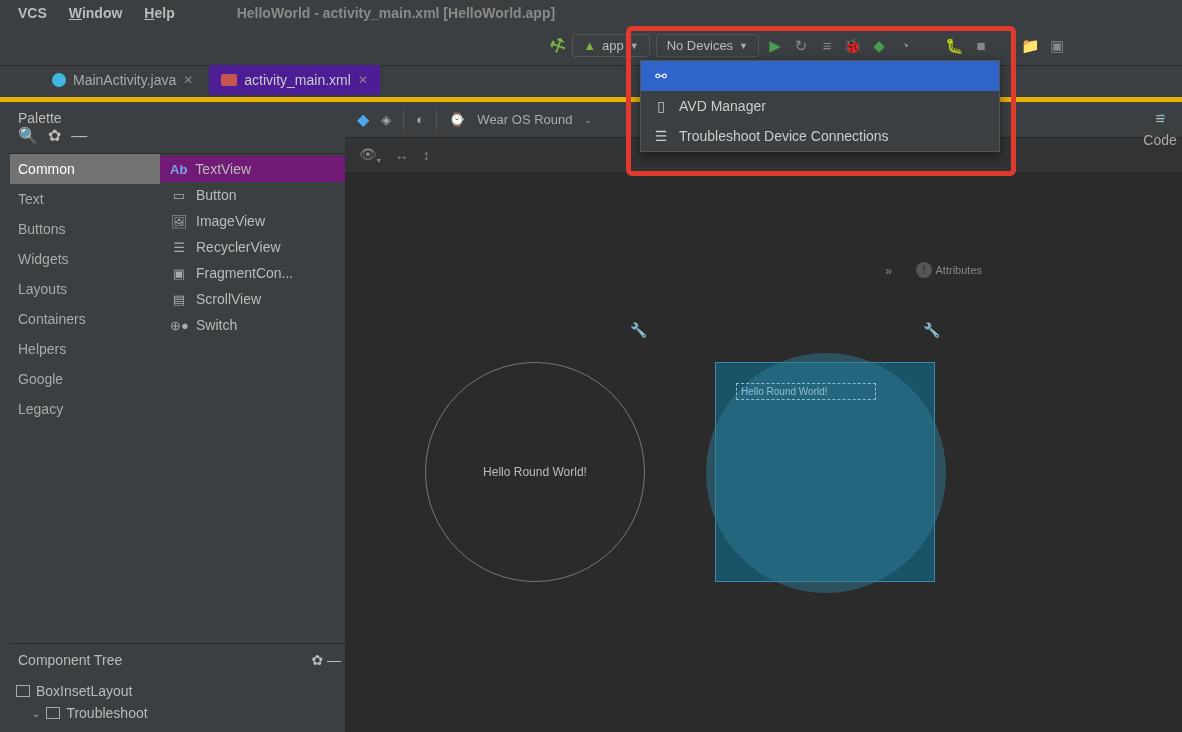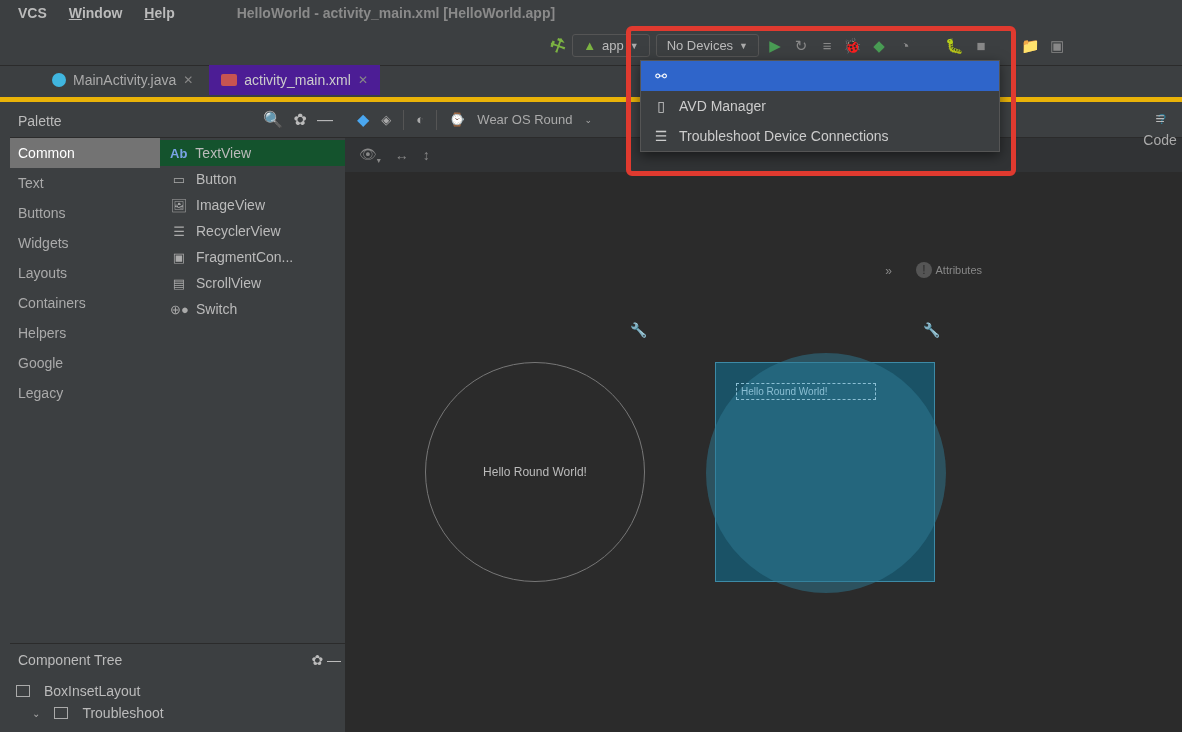--- a/index.html
+++ b/index.html
@@ -20,34 +20,34 @@
 .tabs { height:36px; background:#3c3f41; display:flex; align-items:flex-end; padding-left:40px; gap:4px; border-bottom:5px solid #eab308; }
 .tab { display:flex; align-items:center; gap:7px; padding:7px 12px; font-size:14px; color:#aaa; border-bottom:2px solid transparent; }
 .tab.active { background:#4c1d95; border-bottom:2px solid #3c3f41; color:#ccc;align-items:center; }
 .tab .close { font-size:12px; color:#888; }
 .file-ico { width:14px; height:14px; border-radius:50%; display:inline-block; }
 .file-ico.java { background:#40b6e0; }
 .file-ico.xml { background:#c75450; width:16px; height:12px; border-radius:2px; }
 .sidebar-left { position:absolute; left:0; top:102px; width:10px; height:600px; background:#3c3f41; }
 .main-row { display:flex; height:630px; }
 .left-panel { width:345px; background:#3c3f41; display:flex; flex-direction:column; }
-.palette-hdr { display:flex; align-items:flex-end; justify-content:space-between; padding:8px 12px 8px 18px; font-size:14px; color:#bbb; border-bottom:1px solid #2b2b2b; }
+.palette-hdr { display:flex; align-items:flex-start; justify-content:space-between; padding:8px 12px 8px 18px; font-size:14px; color:#bbb; border-bottom:1px solid #2b2b2b;flex-direction:column; }
 .palette-hdr .icons { display:flex; gap:10px; align-items:center; font-size:16px; }
 .palette-body { display:flex; flex:1; }
 .pal-cats { width:160px; background:#3c3f41; }
 .pal-cat { padding:7px 18px; font-size:14px; color:#aaa; }
 .pal-cat.active { background:#737373; color:#fff; }
 .pal-items { flex:1; background:#3c3f41; padding-top:2px; }
 .pal-item { display:flex; align-items:center; gap:8px; padding:5px 10px; font-size:14px; color:#bbb; }
-.pal-item.sel { background:#14532d;gap:8px; }
+.pal-item.sel { background:#701a75;gap:8px; }
 .pal-item .pi-ico { width:18px; text-align:center; color:#aaa; font-size:13px; }
 .ab-ico { color:#7aa3e5; font-weight:bold; font-size:13px; }
 .comp-tree-hdr { display:flex; align-items:center; justify-content:space-between; padding:8px 4px 8px 18px; font-size:14px; color:#bbb; border-top:1px solid #2b2b2b; }
 .comp-tree-body { padding:4px 16px 8px 16px; }
-.ct-row { display:flex; align-items:center; gap:14px; padding:3px 0; font-size:14px; color:#bbb; }
+.ct-row { display:flex; align-items:center; gap:6px; padding:3px 0; font-size:14px; color:#bbb; }
 .ct-row.indent { padding-left:16px; }
 .ct-caret { font-size:10px; color:#aaa; }
 .ct-box { width:14px; height:12px; border:1px solid #aaa; display:inline-block; }
 .design-area { flex:1; background:#2b2b2b; position:relative; }
 .design-tb { height:36px; display:flex; align-items:center; gap:12px; padding:0 12px; background:#3c3f41; border-bottom:1px solid #2b2b2b; font-size:13px; color:#aaa; }
 .design-tb .sep { width:1px; height:20px; background:#555; }
 .stack-ico { color:#4aa7f0; font-size:16px; }
 .design-sub-tb { height:34px; display:flex; align-items:center; gap:14px; padding:0 14px; background:#313335; font-size:14px; color:#888; }
 .preview { position:absolute; left:80px; top:260px; width:220px; height:220px; border:1px solid #777; border-radius:50%; display:flex; align-items:center; justify-content:center; }
 .preview-text { color:#bbb; font-size:12px; }

